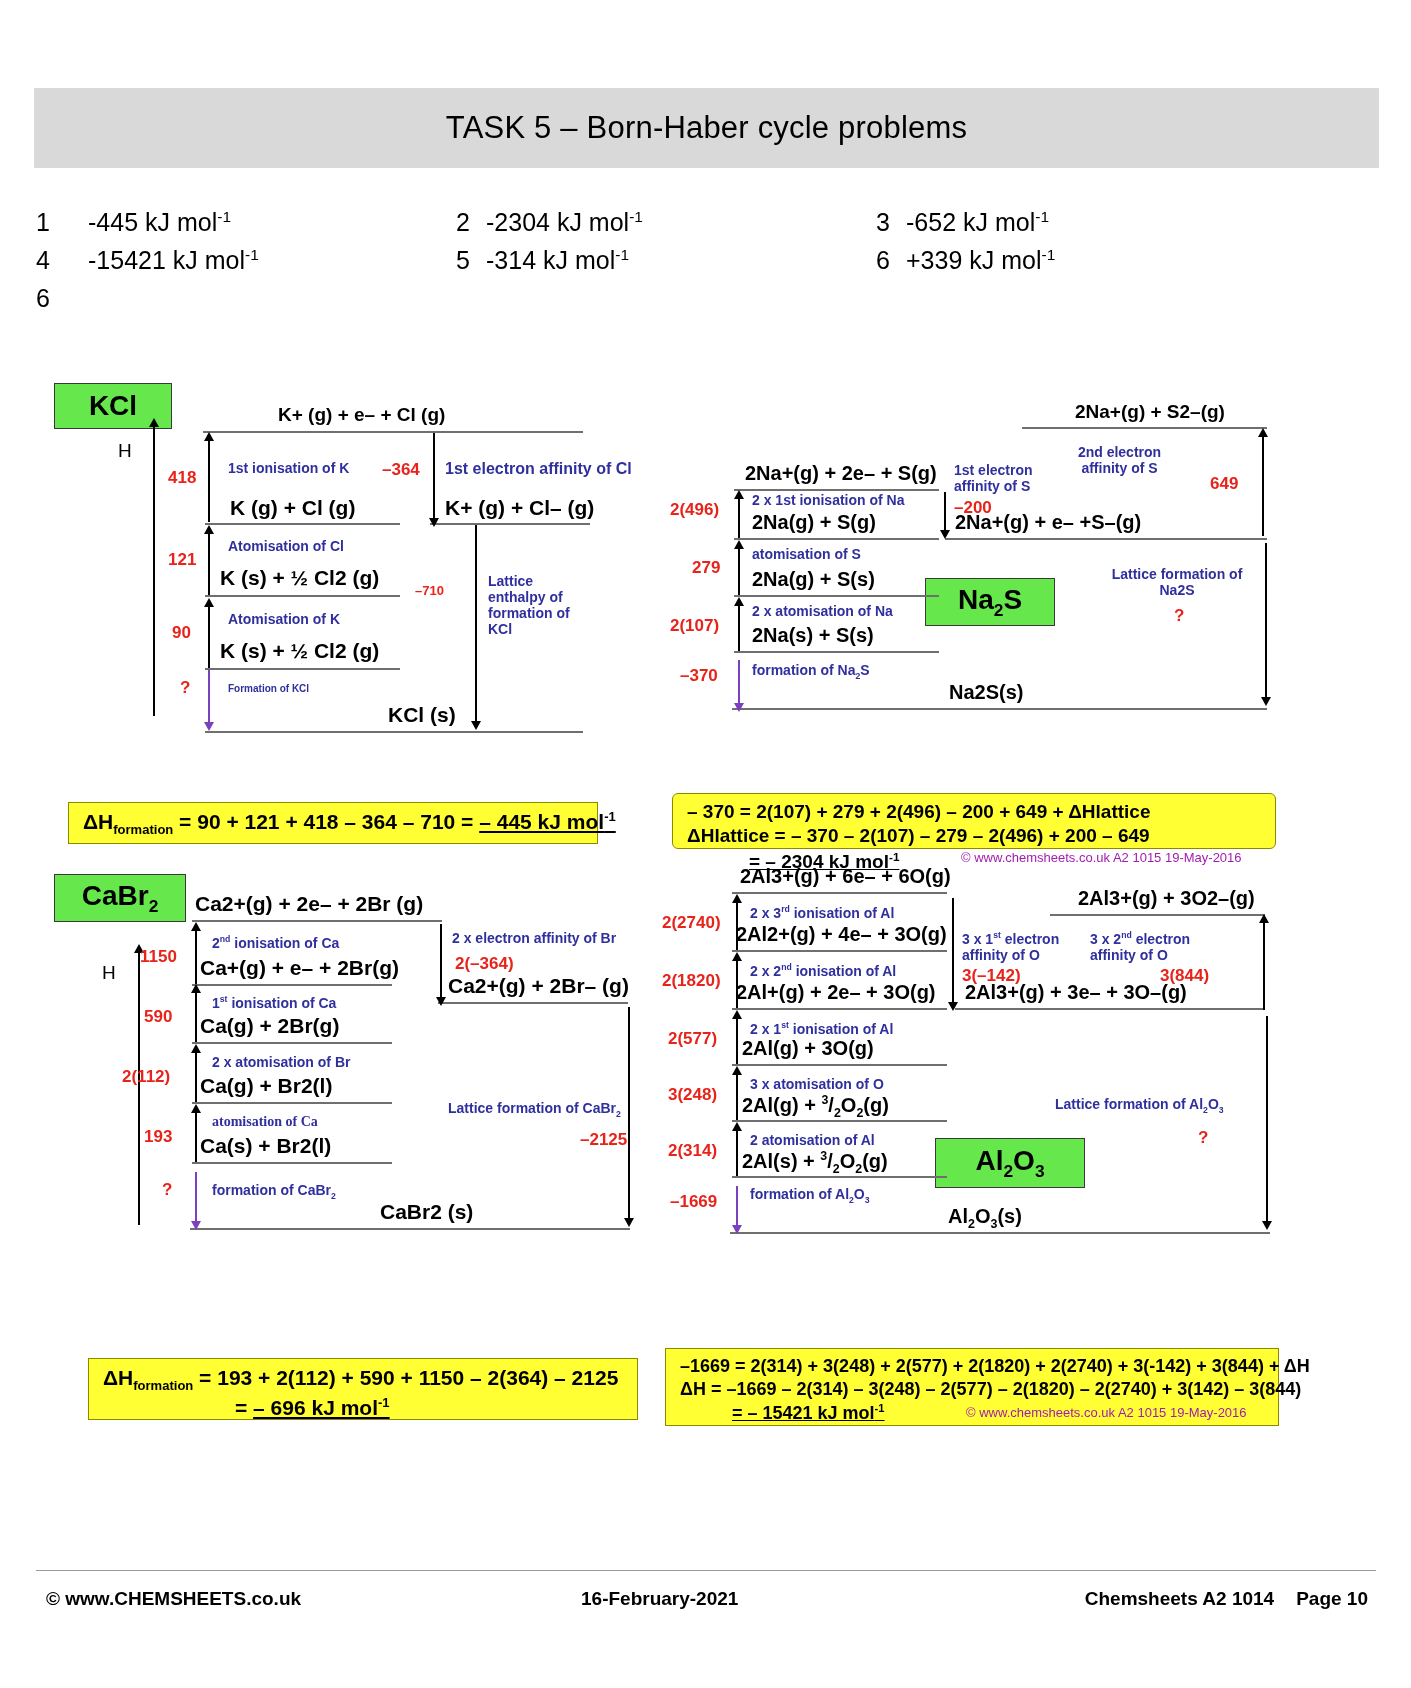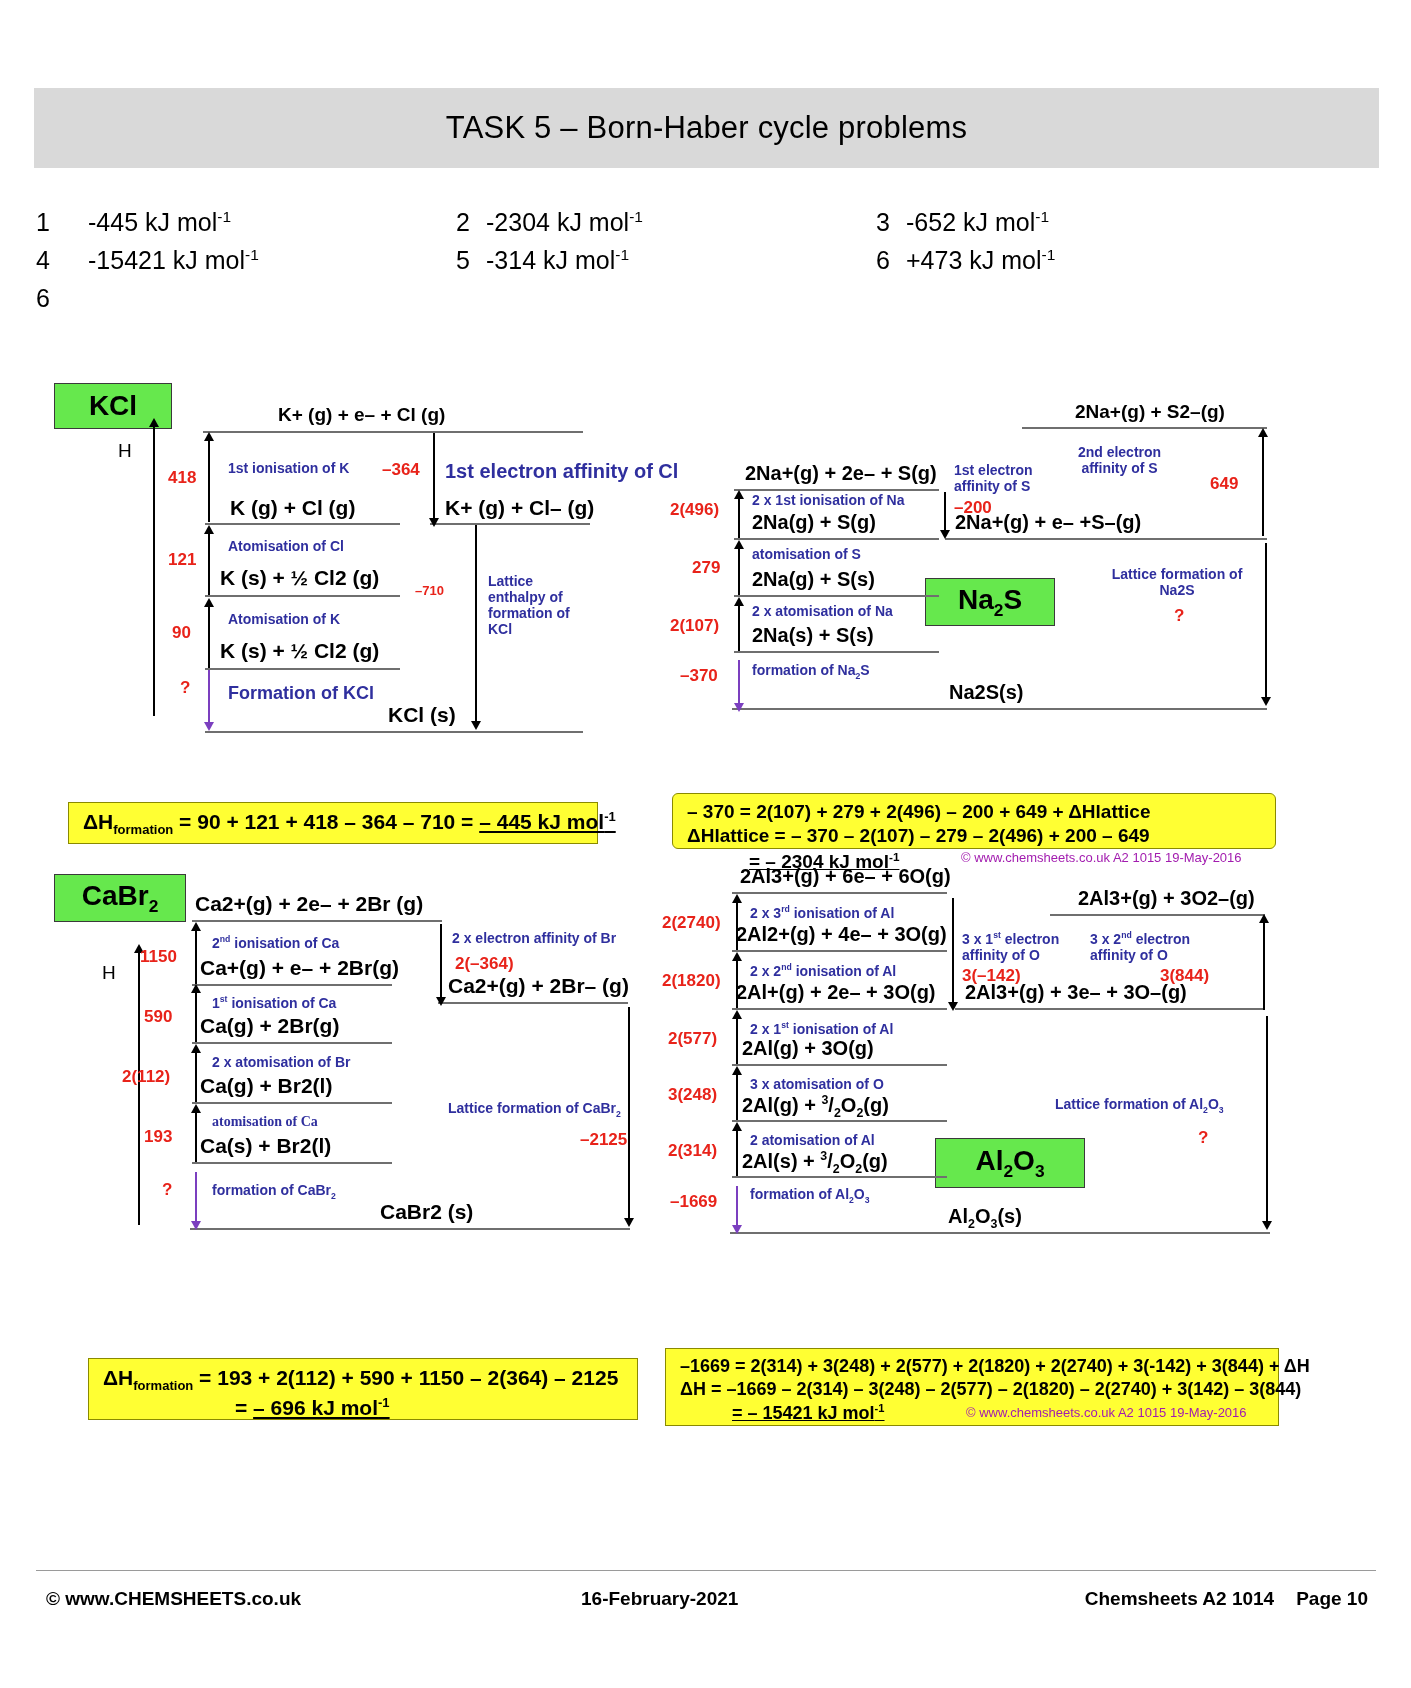--- a/index.html
+++ b/index.html
@@ -166,21 +166,21 @@
       <span class="ans-num c3n">3</span>
       <span class="ans-txt c3t"><span>-652 kJ mol</span><sup class="u">-1</sup></span>
     </div>
 
     <div class="ans-row">
       <span class="ans-num c1n">4</span>
       <span class="ans-txt c1t"><span>-15421 kJ mol</span><sup class="u">-1</sup></span>
       <span class="ans-num c2n">5</span>
       <span class="ans-txt c2t"><span>-314 kJ mol</span><sup class="u">-1</sup></span>
       <span class="ans-num c3n">6</span>
-      <span class="ans-txt c3t"><span>+473 kJ mol</span><sup class="u">-1</sup></span>
+      <span class="ans-txt c3t"><span>+339 kJ mol</span><sup class="u">-1</sup></span>
     </div>
 
     <div class="ans-row">
       <span class="ans-num c1n">6</span>
     </div>
   </div>
 
   <div class="panel pKCl">
 
     <div class="chip" style="left:14px; top:5px; width:116px; height:44px; font-size:28px;">
@@ -217,26 +217,26 @@
     <div class="proc" style="left:188px; top:160px; font-size:14px;">Atomisation of Cl</div>
 
     <div class="arrow-line" style="left:168px; top:228px; height:62px;"></div>
     <div class="arrow-head ah-up" style="left:164px; top:220px;"></div>
     <div class="val" style="left:132px; top:245px; font-size:17px;">90</div>
     <div class="proc" style="left:188px; top:233px; font-size:14px;">Atomisation of K</div>
 
     <div class="arrow-line purple" style="left:168px; top:292px; height:52px;"></div>
     <div class="arrow-head ah-down purple" style="left:164px; top:344px;"></div>
     <div class="val" style="left:140px; top:300px; font-size:17px;">?</div>
-    <div class="proc" style="left:188px; top:305px; font-size:18px;">Formation of KCl</div>
+    <div class="proc" style="left:188px; top:305px; font-size:10px;">Formation of KCl</div>
 
     <div class="arrow-line" style="left:393px; top:55px; height:88px;"></div>
     <div class="arrow-head ah-down" style="left:389px; top:140px;"></div>
     <div class="val" style="left:342px; top:82px; font-size:17px;">–364</div>
-    <div class="proc" style="left:405px; top:82px; font-size:20px;">1st electron affinity of Cl</div>
+    <div class="proc" style="left:405px; top:82px; font-size:16px;">1st electron affinity of Cl</div>
 
     <div class="arrow-line" style="left:435px; top:147px; height:196px;"></div>
     <div class="arrow-head ah-down" style="left:431px; top:343px;"></div>
     <div class="val" style="left:375px; top:205px; font-size:13px;">–710</div>
     <div class="proc wrap" style="left:448px; top:195px; width:105px; font-size:14px;">Lattice enthalpy of formation of KCl</div>
   </div>
 
   <div class="ansbox" style="left:68px; top:802px; width:530px; height:42px;">
     <div class="ansline" style="font-size:21px;">
       <span>ΔH<sub class="u">formation</sub></span><span> = 90 + 121 + 418 – 364 – 710  = </span><span class="uline"><span>– 445 kJ mol</span><sup class="u">-1</sup></span>

